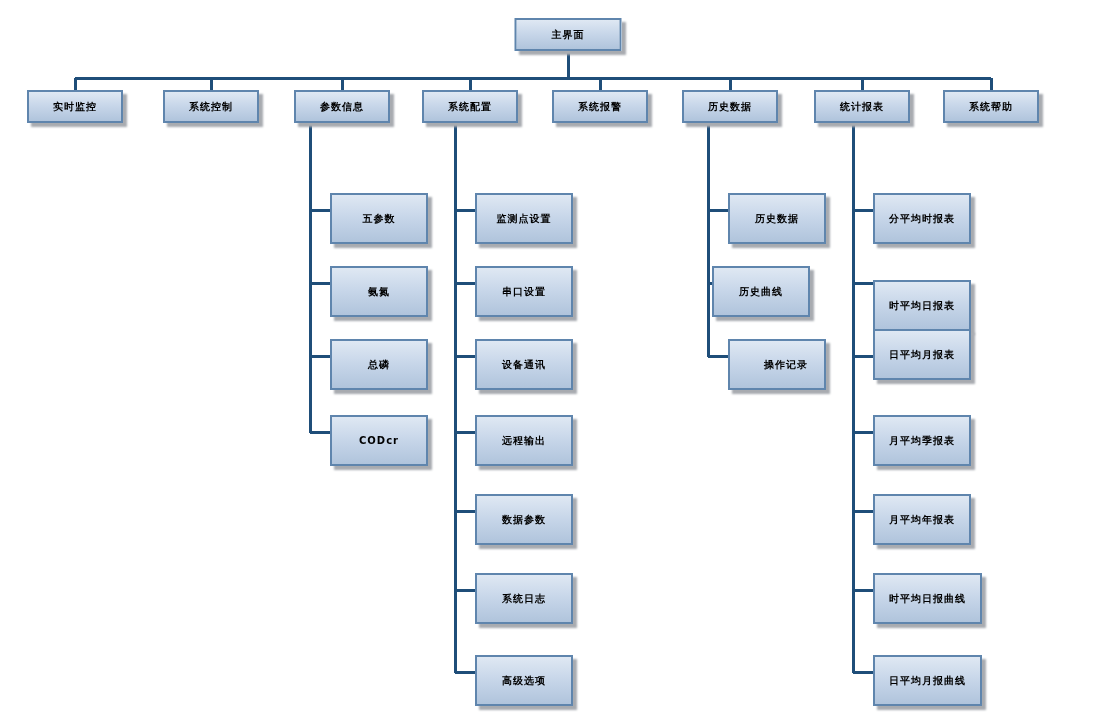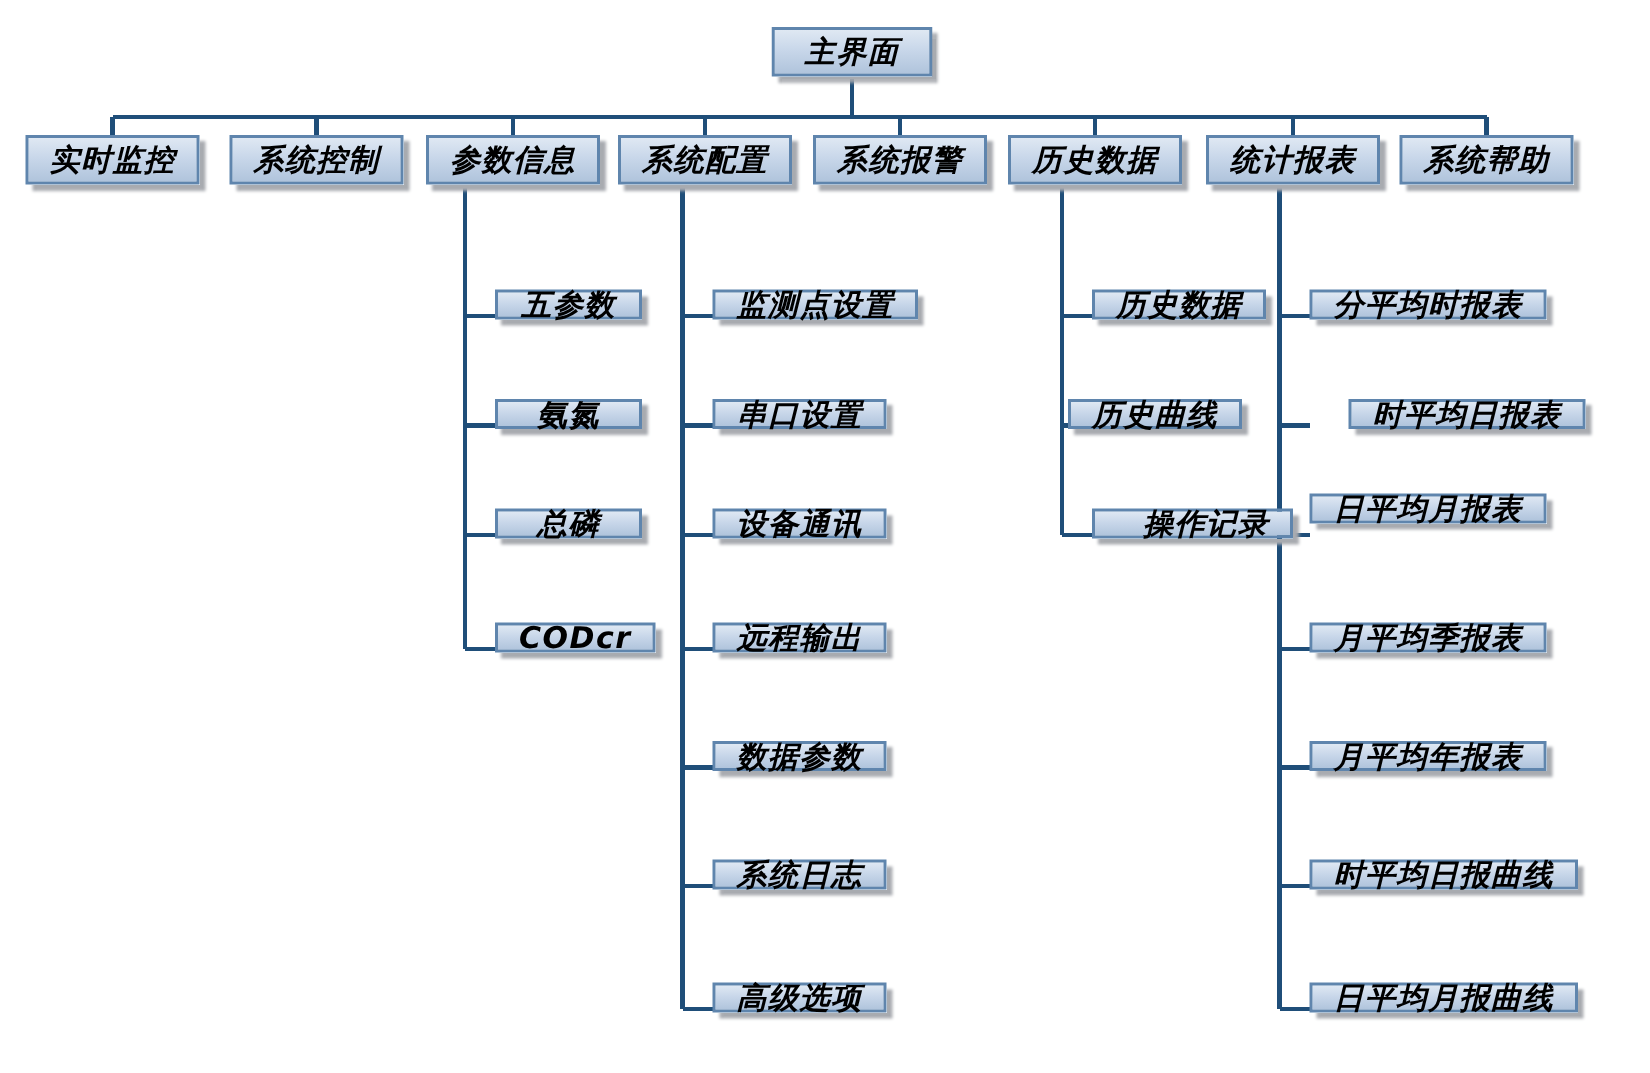--- a/index.html
+++ b/index.html
@@ -17,27 +17,26 @@
     height:33px;
     padding:0 14px;
     min-width:96px;
     border:2px solid var(--box-border,#5f85ad);
     background:linear-gradient(180deg,
       var(--fill-top,#dfe8f3) 0%,
       var(--fill-mid,#c7d6e9) 48%,
       var(--fill-bottom,#b0c4dc) 100%);
     box-shadow:4px 4px 2px var(--box-shadow,#a8abb0);
     color:var(--text,#000);
-    font-size:20px; font-weight:bold; letter-spacing:1px;
+    font-size:10px; font-weight:bold; letter-spacing:1px;
     white-space:nowrap;
-    font-style:italic;
   }
   .node.centered { transform:translateX(-50%); }
   .node.root { min-width:107px; }
-  .node.leaf { height:20px; min-width:98px; }
+  .node.leaf { height:51px; min-width:98px; }
 </style>
 </head>
 <body>
 
 <div id="stage" style="--bg: #ffffff; --box-border: #5f85ad; --fill-top: #dfe8f3; --fill-mid: #c7d6e9; --fill-bottom: #b0c4dc; --box-shadow: #a8abb0; --text: #000000;">
   <svg id="connectors" width="1100" height="715" viewBox="0 0 1100 715" shape-rendering="crispEdges">
       <path d="M568,51 V78 M75,78 H991 M75,78 V90 M211,78 V90 M342,78 V90 M470,78 V90 M600,78 V90 M730,78 V90 M862,78 V90 M991,78 V90 M310,123 V432.5 M310,210.5 H330 M310,283.5 H330 M310,356.5 H330 M310,432.5 H330 M455,123 V672.5 M455,210.5 H475 M455,283.5 H475 M455,356.5 H475 M455,432.5 H475 M455,511.5 H475 M455,590.5 H475 M455,672.5 H475 M708,123 V356.5 M708,210.5 H728 M708,283.5 H728 M708,356.5 H728 M853,123 V672.5 M853,210.5 H873 M853,283.5 H873 M853,356.5 H873 M853,432.5 H873 M853,511.5 H873 M853,590.5 H873 M853,672.5 H873" fill="none" stroke="#1f4e79" stroke-width="3"></path>
     </svg>
   <div id="nodes-layer">
       <div class="node centered root" style="left: 568px; top: 18px;">主界面</div>
@@ -56,21 +55,21 @@
       <div class="node leaf" style="left: 475px; top: 494px;">数据参数</div>
       <div class="node leaf" style="left: 475px; top: 573px;">系统日志</div>
       <div class="node leaf" style="left: 475px; top: 655px;">高级选项</div>
       <div class="node centered" style="left: 600px; top: 90px;">系统报警</div>
       <div class="node centered" style="left: 730px; top: 90px;">历史数据</div>
       <div class="node leaf" style="left: 728px; top: 193px;">历史数据</div>
       <div class="node leaf" style="left: 712px; top: 266px;">历史曲线</div>
       <div class="node leaf" style="left: 728px; top: 339px; padding-left: 32px;">操作记录</div>
       <div class="node centered" style="left: 862px; top: 90px;">统计报表</div>
       <div class="node leaf" style="left: 873px; top: 193px;">分平均时报表</div>
-      <div class="node leaf" style="left: 873px; top: 266px; margin-left: 26px;">时平均日报表</div>
+      <div class="node leaf" style="left: 873px; top: 280px;">时平均日报表</div>
       <div class="node leaf" style="left: 873px; top: 329px;">日平均月报表</div>
       <div class="node leaf" style="left: 873px; top: 415px;">月平均季报表</div>
       <div class="node leaf" style="left: 873px; top: 494px;">月平均年报表</div>
       <div class="node leaf" style="left: 873px; top: 573px;">时平均日报曲线</div>
       <div class="node leaf" style="left: 873px; top: 655px;">日平均月报曲线</div>
       <div class="node centered" style="left: 991px; top: 90px;">系统帮助</div>
     </div>
 </div>
 
 </body></html>

